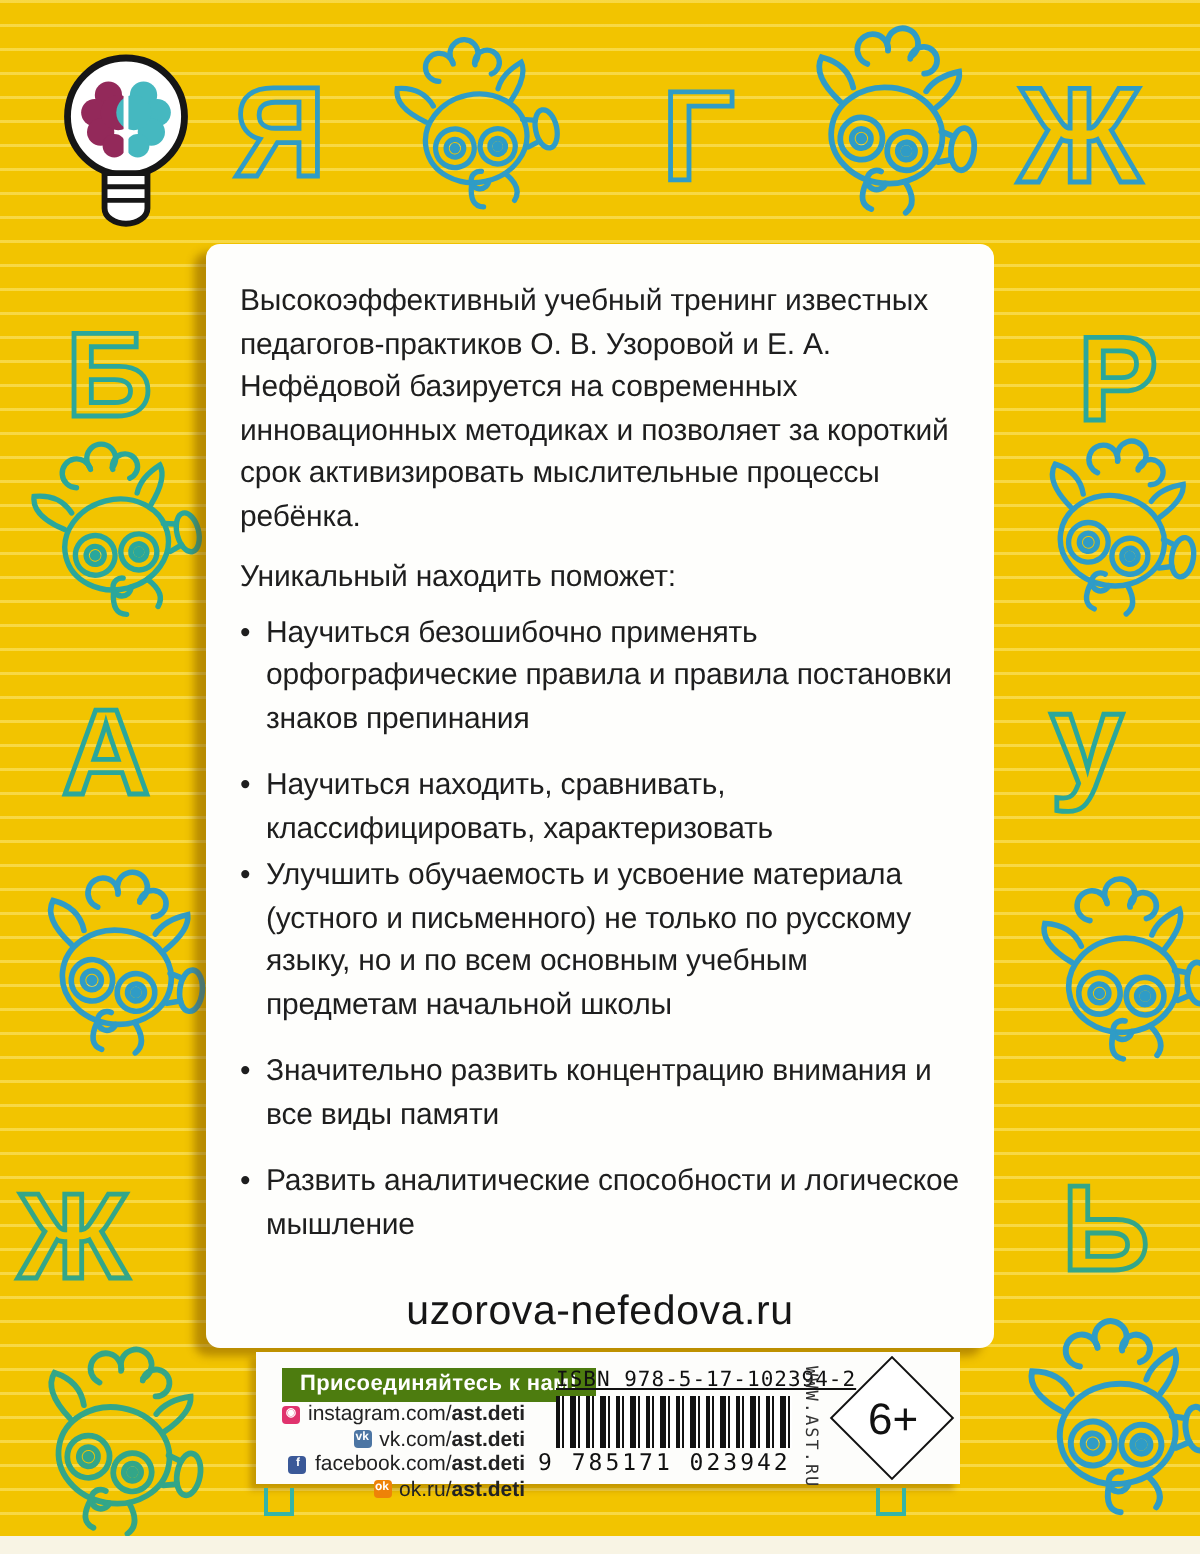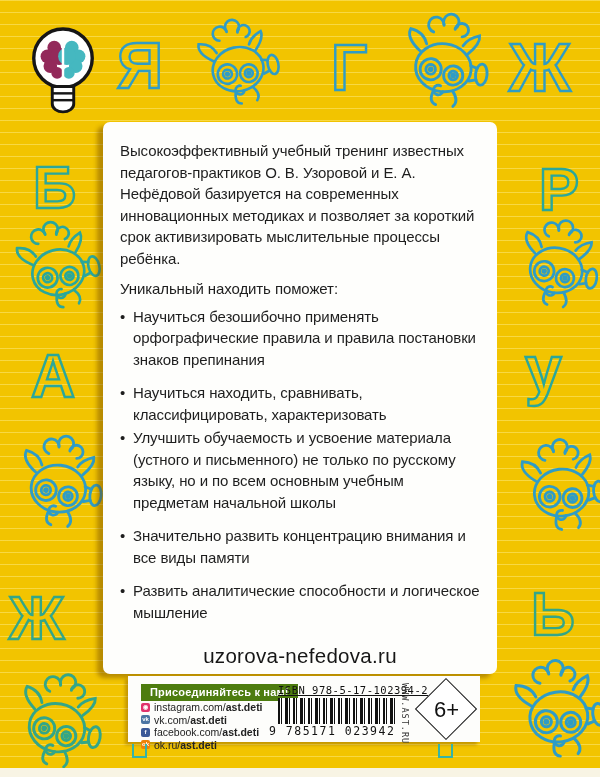--- a/index.html
+++ b/index.html
@@ -56,21 +56,21 @@
     background:#FDFDFB;box-shadow:-3px 3px 3px rgba(112,70,0,0.35);
     box-sizing:border-box;
   }
   .join-badge{
     position:absolute;left:13px;top:8px;
     background:#4d7c0f;color:#fff;
     font-size:11px;font-weight:bold;
     padding:2px 9px 3px 9px;letter-spacing:0.2px;
   }
   .social{position:absolute;left:13px;top:26px;}
-  .social-row{display:flex;align-items:center;height:10px;margin-bottom:2.5px;}
+  .social-row{display:flex;align-items:center;height:10px;margin-bottom:2.5px;justify-content:flex-end;}
   .s-icon{
     width:9px;height:9px;border-radius:2px;margin-right:4px;
     color:#fff;font-size:6px;font-weight:bold;line-height:9px;text-align:center;
     flex:0 0 9px;
   }
   .s-text{font-size:10.5px;color:#222;white-space:nowrap;}
   .s-text b{font-weight:bold;}
   .isbn{
     position:absolute;left:150px;top:8px;
     font-family:"DejaVu Sans Mono", monospace;

